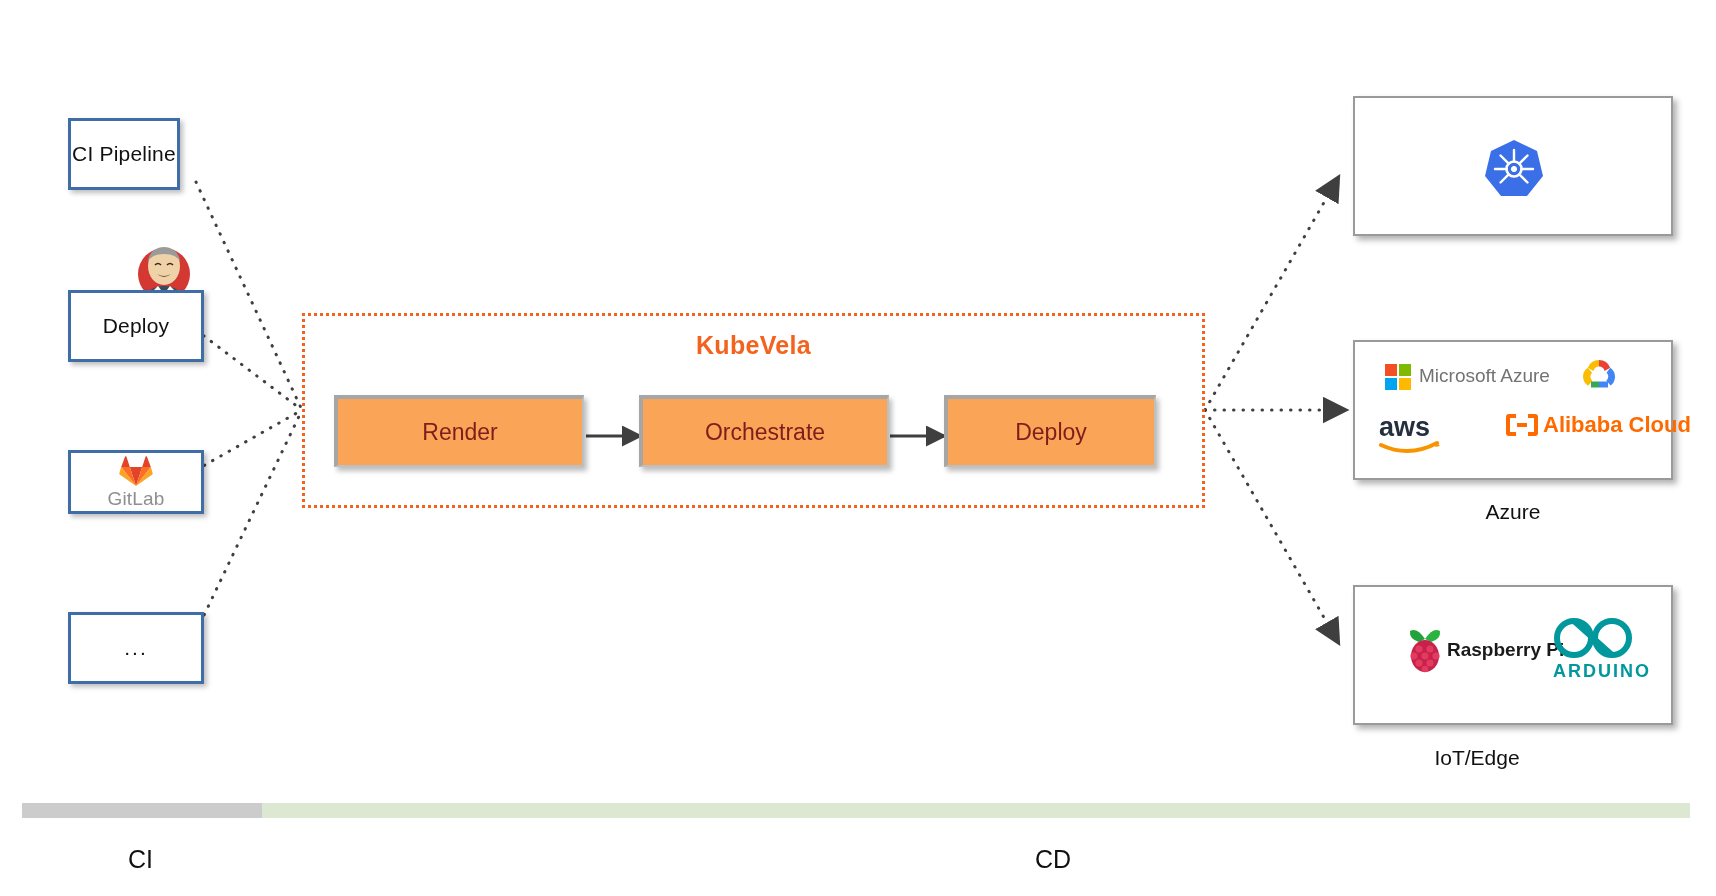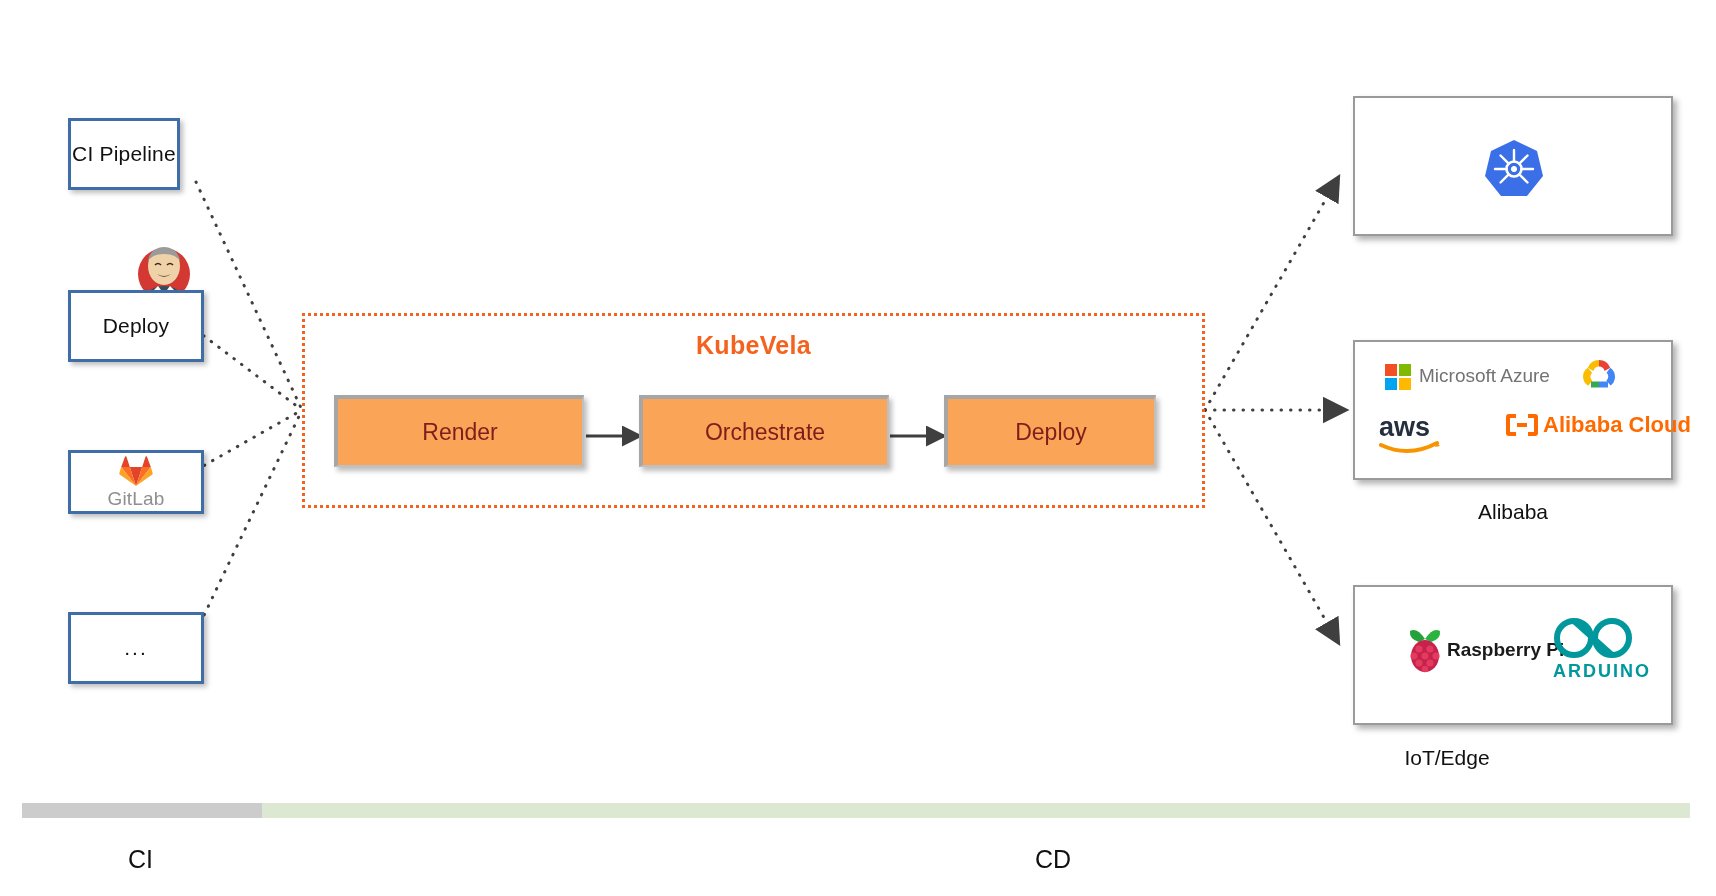--- a/index.html
+++ b/index.html
@@ -239,21 +239,21 @@
 
     <span class="logo" style="left:150px; top:70px; width:34px; height:26px;">
       <svg viewBox="0 0 34 26" width="34" height="26">
         <path d="M11,2 L4,2 a3,3 0 0 0 -3,3 l0,16 a3,3 0 0 0 3,3 l7,0 l0,-4 l-6,0 l0,-14 l6,0 z" fill="#FF6A00"></path>
         <path d="M23,2 l7,0 a3,3 0 0 1 3,3 l0,16 a3,3 0 0 1 -3,3 l-7,0 l0,-4 l6,0 l0,-14 l-6,0 z" fill="#FF6A00"></path>
         <rect x="12" y="11" width="10" height="4" fill="#FF6A00"></rect>
       </svg>
     </span>
     <span class="logo logotext" style="left:188px; top:70px; font-size:22px; font-weight:bold; color:#FF6A00; white-space:nowrap;">Alibaba Cloud</span>
   </div>
-  <div class="tgtcap" style="left:1353px; top:500px; width:320px;">Alibaba</div>
+  <div class="tgtcap" style="left:1353px; top:500px; width:320px;">Azure</div>
 
   <div class="tgtbox" style="left:1353px; top:585px; width:320px; height:140px;">
 
     <span class="logo" style="left:48px; top:38px; width:44px; height:50px;">
       <svg viewBox="0 0 44 50" width="44" height="50">
         <path d="M22,14 q-8,-12 -15,-8 q-1,8 9,11 z" fill="#23A13B"></path>
         <path d="M22,14 q8,-12 15,-8 q1,8 -9,11 z" fill="#2BB33F"></path>
         <ellipse cx="22" cy="31" rx="14" ry="16" fill="#C7224B"></ellipse>
         <g fill="#E33B5F">
           <circle cx="16" cy="24" r="3.6"></circle>
@@ -278,21 +278,21 @@
         </g>
         <g stroke="#ffffff" stroke-width="4.5" stroke-linecap="round">
           <line x1="16" y1="23" x2="30" y2="23"></line>
           <line x1="54" y1="23" x2="68" y2="23"></line>
           <line x1="61" y1="16" x2="61" y2="30"></line>
         </g>
       </svg>
     </span>
     <span class="logo logotext" style="left:198px; top:74px; font-size:18px; font-weight:bold; letter-spacing:2px; color:#00979D; white-space:nowrap;">ARDUINO</span>
   </div>
-  <div class="tgtcap" style="left:1287px; top:746px; width:320px;">IoT/Edge</div>
+  <div class="tgtcap" style="left:1317px; top:746px; width:320px;">IoT/Edge</div>
 
   <div class="bar ci" style="left:22px; top:803px; width:240px;"></div>
   <div class="bar cd" style="left:262px; top:803px; width:1428px;"></div>
 
   <div class="barlabel" style="left:128px; top:845px;">CI</div>
   <div class="barlabel" style="left:1035px; top:845px;">CD</div>
 
 </div>
 
 </body></html>

